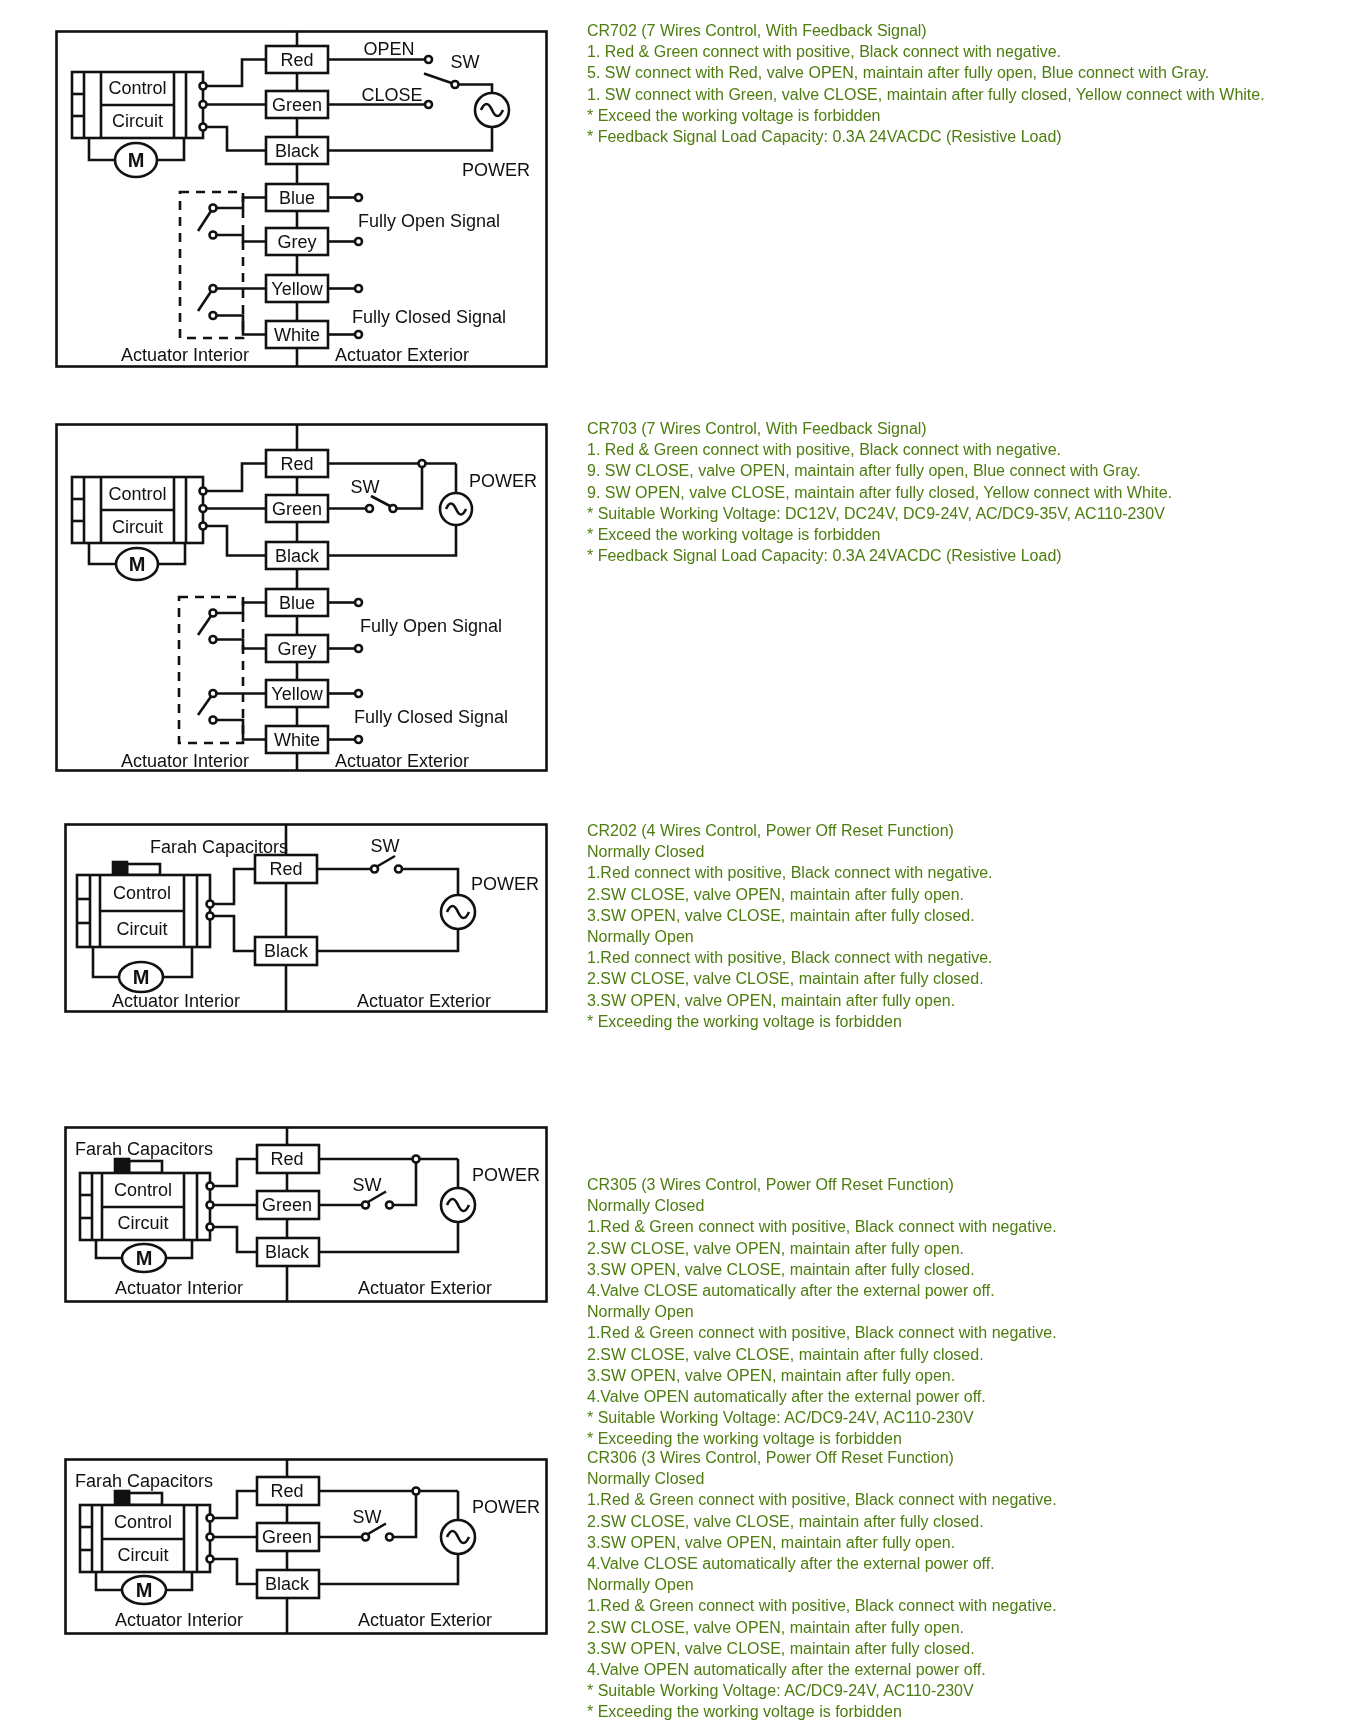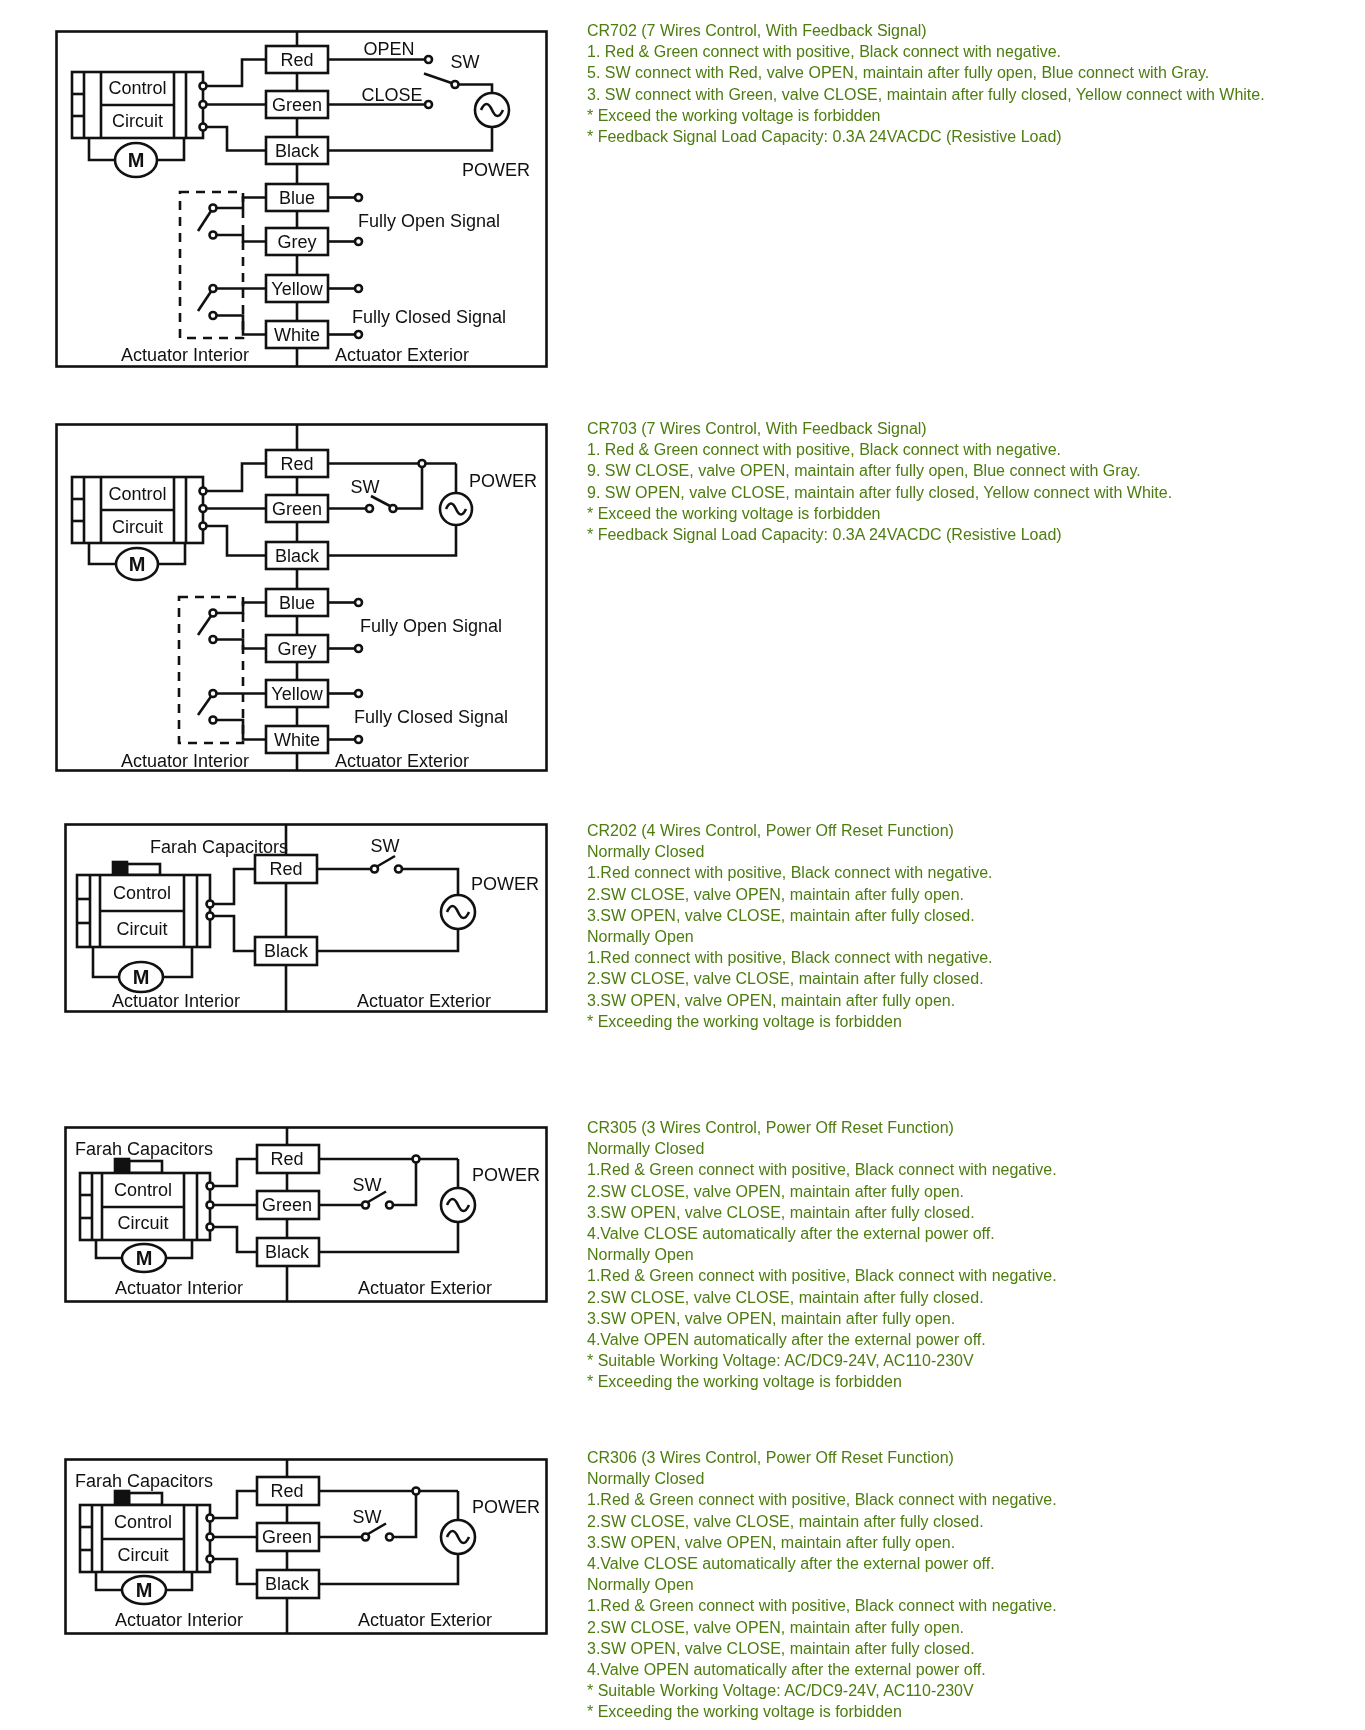--- a/index.html
+++ b/index.html
@@ -320,48 +320,49 @@
     <text x="442" y="55">POWER</text>
     <text x="115" y="168">Actuator Interior</text>
     <text x="361" y="168">Actuator Exterior</text>
   </g>
 </svg>
 
 <div class="note" style="top:20px">
   <div>CR702 (7 Wires Control, With Feedback Signal)</div>
   <div>1. Red &amp; Green connect with positive, Black connect with negative.</div>
   <div>5. SW connect with Red, valve OPEN, maintain after fully open, Blue connect with Gray.</div>
-  <div>3. SW connect with Green, valve CLOSE, maintain after fully closed, Yellow connect with White.</div>
+  <div>1. SW connect with Green, valve CLOSE, maintain after fully closed, Yellow connect with White.</div>
   <div>* Exceed the working voltage is forbidden</div>
   <div>* Feedback Signal Load Capacity: 0.3A 24VACDC (Resistive Load)</div>
 </div>
 
 <div class="note" style="top:418px">
   <div>CR703 (7 Wires Control, With Feedback Signal)</div>
   <div>1. Red &amp; Green connect with positive, Black connect with negative.</div>
   <div>9. SW CLOSE, valve OPEN, maintain after fully open, Blue connect with Gray.</div>
   <div>9. SW OPEN, valve CLOSE, maintain after fully closed, Yellow connect with White.</div>
+  <div>* Suitable Working Voltage: DC12V, DC24V, DC9-24V, AC/DC9-35V, AC110-230V</div>
   <div>* Exceed the working voltage is forbidden</div>
   <div>* Feedback Signal Load Capacity: 0.3A 24VACDC (Resistive Load)</div>
 </div>
 
 <div class="note" style="top:820px">
   <div>CR202 (4 Wires Control, Power Off Reset Function)</div>
   <div>Normally Closed</div>
   <div>1.Red connect with positive, Black connect with negative.</div>
   <div>2.SW CLOSE, valve OPEN, maintain after fully open.</div>
   <div>3.SW OPEN, valve CLOSE, maintain after fully closed.</div>
   <div>Normally Open</div>
   <div>1.Red connect with positive, Black connect with negative.</div>
   <div>2.SW CLOSE, valve CLOSE, maintain after fully closed.</div>
   <div>3.SW OPEN, valve OPEN, maintain after fully open.</div>
   <div>* Exceeding the working voltage is forbidden</div>
 </div>
 
-<div class="note" style="top:1117px">
+<div class="note" style="top:1174px">
   <div>CR305 (3 Wires Control, Power Off Reset Function)</div>
   <div>Normally Closed</div>
   <div>1.Red &amp; Green connect with positive, Black connect with negative.</div>
   <div>2.SW CLOSE, valve OPEN, maintain after fully open.</div>
   <div>3.SW OPEN, valve CLOSE, maintain after fully closed.</div>
   <div>4.Valve CLOSE automatically after the external power off.</div>
   <div>Normally Open</div>
   <div>1.Red &amp; Green connect with positive, Black connect with negative.</div>
   <div>2.SW CLOSE, valve CLOSE, maintain after fully closed.</div>
   <div>3.SW OPEN, valve OPEN, maintain after fully open.</div>

